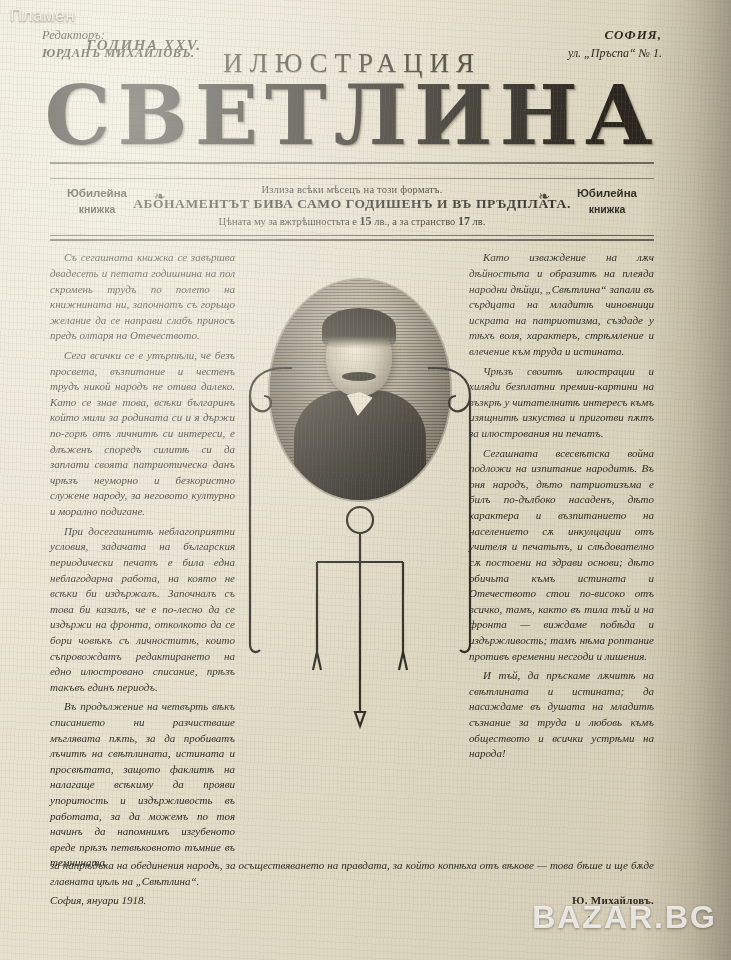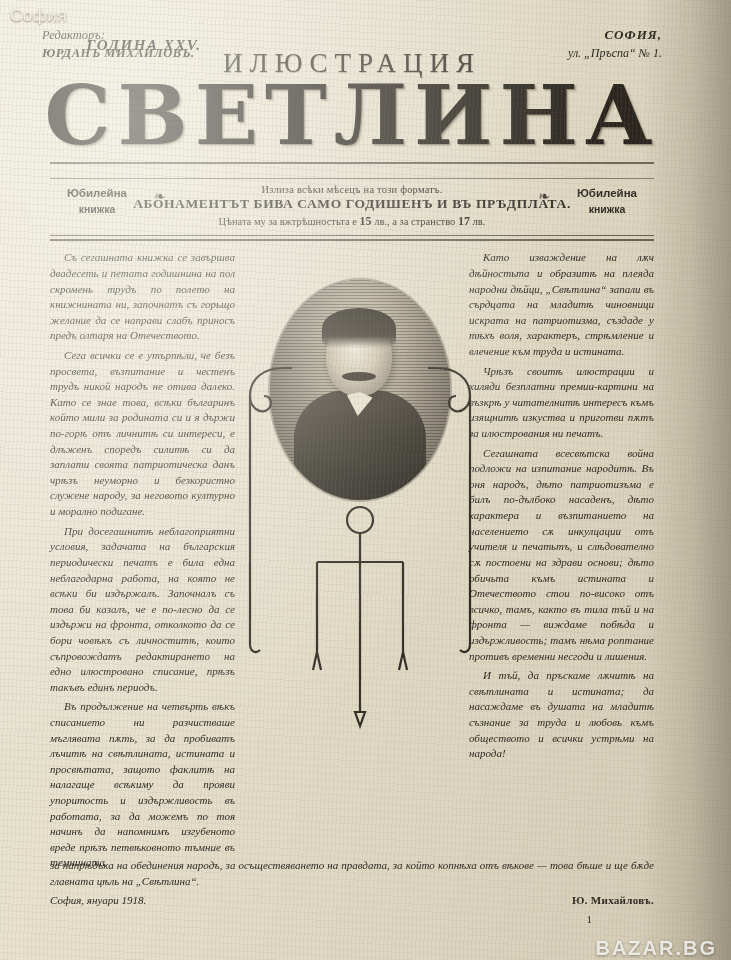--- a/index.html
+++ b/index.html
@@ -51,24 +51,24 @@
     font-family: "Liberation Sans", sans-serif;
     font-size: 17px;
     color: #f3f0e4;
     text-shadow: 0 1px 2px rgba(60,50,35,0.55);
     letter-spacing: 0.5px;
     z-index: 9;
   }
   .watermark-br {
     position: absolute;
     right: 14px;
-    bottom: 0;
+    bottom: 24px;
     font-family: "Liberation Sans", sans-serif;
     font-weight: bold;
-    font-size: 20px;
+    font-size: 32px;
     letter-spacing: 2px;
     color: rgba(255,255,255,0.78);
     text-shadow: 0 1px 3px rgba(60,50,35,0.5);
     z-index: 9;
   }
 
   .sheet {
     position: absolute;
     left: 42px;
     top: 26px;
@@ -309,21 +309,21 @@
     font-size: 11px;
     color: #2b2720;
     font-family: "Liberation Serif", serif;
   }
 </style>
 </head>
 <body>
 
 <div id="page">
 
-  <div class="watermark-tl">София</div>
+  <div class="watermark-tl">Пламен</div>
   <div class="watermark-br">BAZAR.BG</div>
 
   <div class="sheet">
 
     <div class="kicker">ИЛЮСТРАЦИЯ</div>
     <div class="title">СВЕТЛИНА</div>
 
     <div class="rule-main"></div>
 
     <div class="credits">

